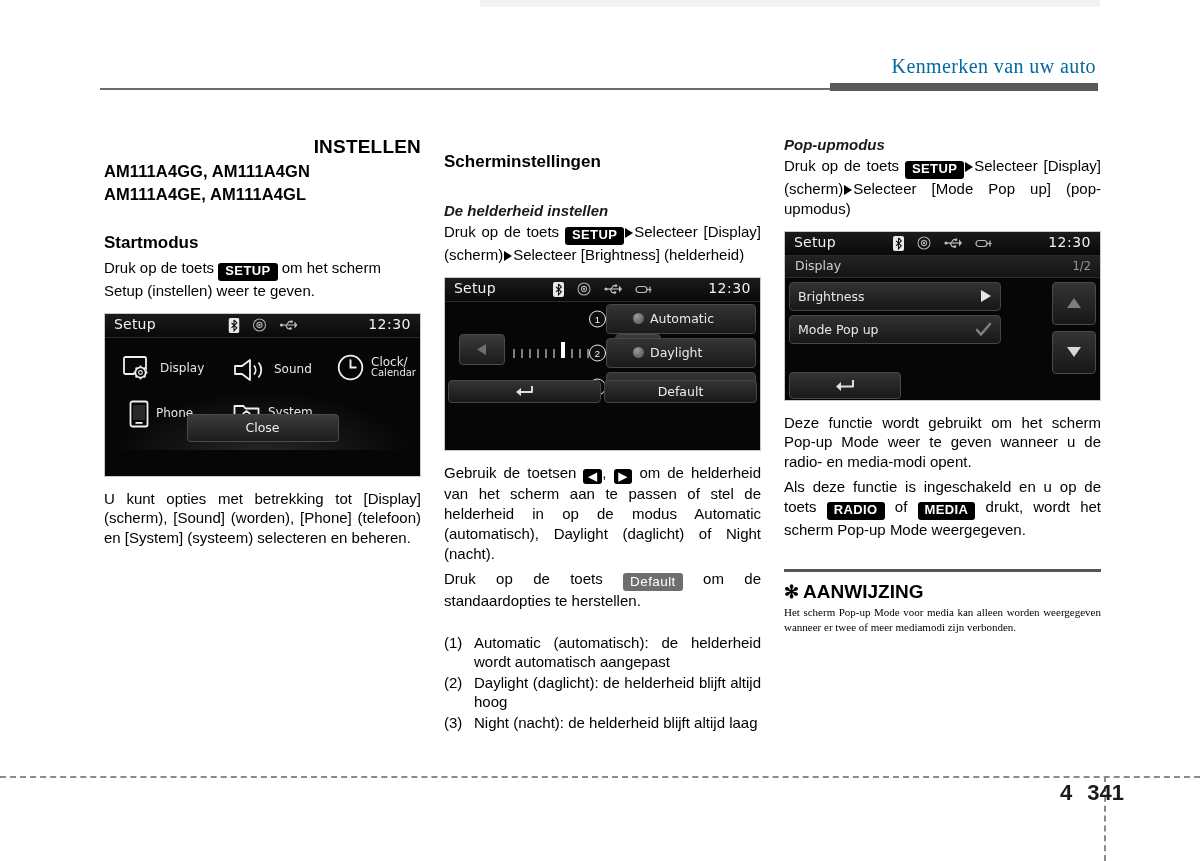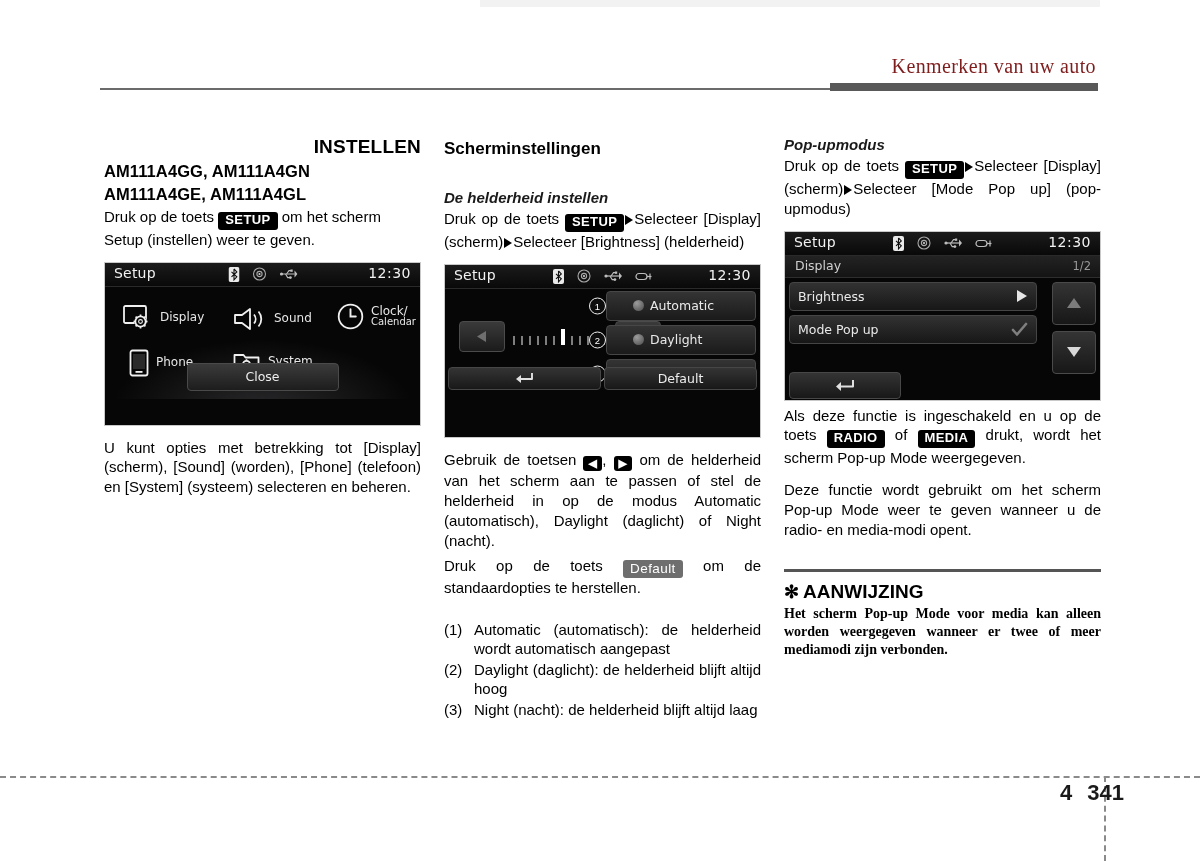--- a/index.html
+++ b/index.html
@@ -23,21 +23,21 @@
     position: absolute; left: 100px; top: 88px; width: 732px; height: 2px;
     background: #6b6b6b;
   }
   .header-rule-thick {
     position: absolute; left: 830px; top: 83px; width: 268px; height: 8px;
     background: #595959;
   }
   .header-title {
     position: absolute; right: 104px; top: 55px;
     font-family: "Liberation Serif", serif;
-    font-size: 20px; color: #7f1d1d; letter-spacing: .4px;
+    font-size: 20px; color: #0369a1; letter-spacing: .4px;
     white-space: nowrap;
   }
 
   .crop-dashed-h {
     position: absolute; left: 0px; top: 776px; width: 1200px;
     border-top: 2px dashed #8a8a8a;
   }
   .crop-dashed-v {
     position: absolute; left: 1104px; top: 776px; height: 85px;
     border-left: 2px dashed #8a8a8a;
@@ -58,21 +58,21 @@
   h1.section-title {
     font-size: 19px; font-weight: bold; margin: 0 0 2px 0; letter-spacing: .2px; text-align: right;
   }
   .model-line {
     font-size: 16.5px; font-weight: bold; margin: 0; line-height: 1.42;
     letter-spacing: .1px;
   }
   h2.sub-title {
     font-size: 17px; font-weight: bold; margin: 26px 0 5px 0;
   }
-  h2.sub-title.first { margin-top: 3px; }
+  h2.sub-title.first { margin-top: 16px; }
   h3.italic-title {
     font-size: 15px; font-weight: bold; font-style: italic;
     margin: 0 0 3px 0; color: #1a1a1a;
   }
 
   p.body {
     font-size: 15px; line-height: 1.32; margin: 0 0 0 0;
     text-align: justify; text-justify: inter-word;
     hyphens: none;
   }
@@ -114,21 +114,21 @@
   .note-rule {
     height: 3px; background: #555; margin: 30px 0 9px 0;
   }
   .note-head {
     font-size: 19px; font-weight: bold; margin: 0 0 2px 0;
     font-family: "Liberation Sans", sans-serif;
   }
   .note-head .star { font-size: 18px; margin-right: 4px; }
   .note-body {
     font-family: "Liberation Serif", serif;
-    font-size: 14px; font-weight: bold; line-height: 1.28;
+    font-size: 11px; font-weight: normal; line-height: 1.28;
     text-align: justify; margin: 0;
   }
 
   
   .screen {
     position: relative;
     background: #060606;
     border: 1px solid #c9c9c9;
     box-sizing: border-box;
     overflow: hidden;
@@ -234,21 +234,21 @@
     flex: 1;
     background: linear-gradient(#343434, #181818);
     border: 1px solid #464646; border-radius: 4px;
     display: flex; align-items: center; justify-content: center;
     font-size: 12.5px; color: #ededed;
   }
 
   
   .list-body { position: relative; height: 125px; padding: 4px 4px 0 4px; box-sizing: border-box; }
   .listrow {
-    position: relative; height: 29px; margin-bottom: 4px; width: 248px;
+    position: relative; height: 29px; margin-bottom: 4px; width: 212px;
     background: linear-gradient(#323232, #171717);
     border: 1px solid #454545; border-radius: 4px;
     display: flex; align-items: center;
     font-size: 12.5px; color: #e9e9e9; padding: 0 8px;
     box-sizing: border-box;
   }
   .listrow .rowend { margin-left: auto; display: flex; align-items: center; }
   .scrollbtn {
     position: absolute; right: 4px; width: 42px; height: 41px;
     background: linear-gradient(#343434, #171717);
@@ -275,20 +275,21 @@
 <div class="footer-pageno">
   <span class="chap">4</span><span>341</span>
 </div>
 
 <div class="col col-1">
 
   <h1 class="section-title">INSTELLEN</h1>
   <p class="model-line">AM111A4GG, AM111A4GN</p>
   <p class="model-line">AM111A4GE, AM111A4GL</p>
 
+  <h2 class="sub-title">Startmodus</h2>
   <p class="body nojust">
     <span>Druk op de toets</span>
     <span class="key">SETUP</span>
     <span>om het scherm Setup (instellen) weer te geven.</span>
   </p>
 
   <div class="screen" style="width:317px;height:164px;margin-top:12px;">
     <div class="scr-statusbar">
       <span class="stitle">Setup</span>
       <span class="scr-icons">
@@ -582,28 +583,28 @@
 
       <div class="backbar">
         <svg width="20" height="15" viewBox="0 0 20 15">
           <path d="M18 2 L18 8.5 L5 8.5" fill="none" stroke="#e0e0e0" stroke-width="2" stroke-linejoin="round"></path>
           <polygon points="6,4 6,13 1,8.5" fill="#e0e0e0"></polygon>
         </svg>
       </div>
     </div>
   </div>
 
+  <p class="body" style="margin-top:12px;">Deze functie wordt gebruikt om het scherm Pop-up Mode weer te geven wanneer u de radio- en media-modi opent.</p>
+
   <p class="body" style="margin-top:5px;">
     <span>Als deze functie is ingeschakeld en u op de toets</span>
     <span class="key">RADIO</span>
     <span>of</span>
     <span class="key">MEDIA</span>
     <span>drukt, wordt het scherm Pop-up Mode weergegeven.</span>
   </p>
 
-  <p class="body" style="margin-top:12px;">Deze functie wordt gebruikt om het scherm Pop-up Mode weer te geven wanneer u de radio- en media-modi opent.</p>
-
   <div class="note-rule"></div>
   <p class="note-head">
     <span class="star">✻</span><span>AANWIJZING</span>
   </p>
   <p class="note-body">Het scherm Pop-up Mode voor media kan alleen worden weergegeven wanneer er twee of meer mediamodi zijn verbonden.</p>
 </div>
 
 </body></html>

